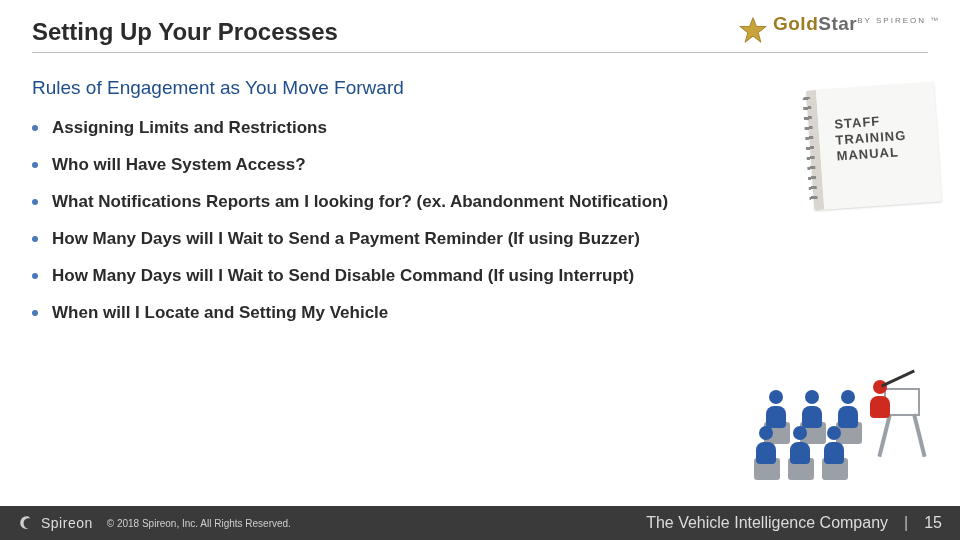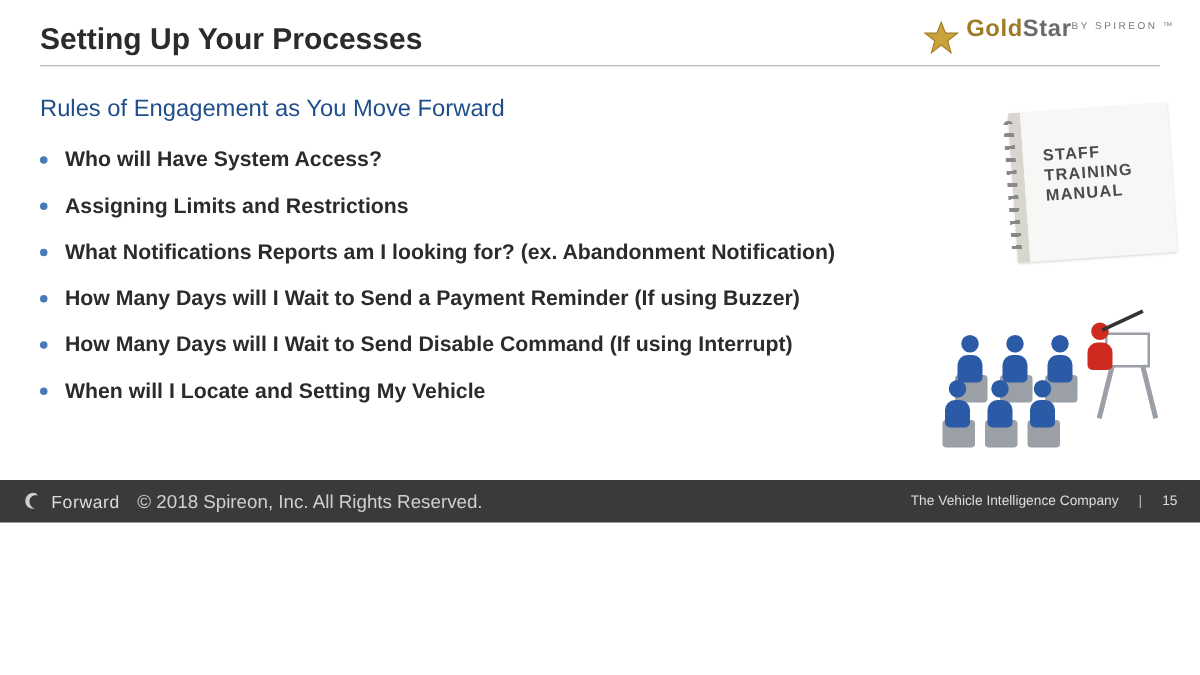--- a/index.html
+++ b/index.html
@@ -1,17 +1,17 @@
 <!DOCTYPE html>
 <html><head>
 <meta charset="utf-8">
 <style>
   * { margin: 0; padding: 0; box-sizing: border-box; }
   html, body { width: 960px; height: 540px; font-family: Arial, Helvetica, sans-serif; background: #fff; color: #222; overflow: hidden; }
-  .slide { position: relative; width: 960px; height: 418px; }
+  .slide { position: relative; width: 960px; height: 540px; }
 
   
   .header { position: relative; padding: 18px 32px 8px 32px; }
   .slide-title { font-size: 24px; font-weight: 700; color: #2b2b2b; }
   .logo-area { position: absolute; right: 22px; top: 14px; display: flex; align-items: flex-start; }
   .gold-star-icon { width: 28px; height: 28px; margin-right: 6px; margin-top: 2px; }
   .gold-brand { display: flex; line-height: 1; }
   .gold-word { font-size: 19px; font-weight: 700; letter-spacing: .5px; }
   .gold-word .gold { color: #9e7b24; }
   .gold-word .star { color: #6b6b6b; }
@@ -46,22 +46,22 @@
   .easel .leg { position: absolute; bottom: 0; width: 4px; height: 44px; background: #9aa0a6; }
   .easel .leg.l { left: 4px; transform: rotate(14deg); transform-origin: top; }
   .easel .leg.r { right: 4px; transform: rotate(-14deg); transform-origin: top; }
   .pointer { position: absolute; width: 36px; height: 3px; background: #333; transform: rotate(-25deg); }
 
   
   .footer { position: absolute; left: 0; right: 0; bottom: 0; height: 34px; background: #3a3a3a; color: #e8e8e8; display: flex; align-items: center; padding: 0 18px; font-size: 10px; }
   .footer .spireon-logo { display: flex; align-items: center; margin-right: 14px; }
   .footer .swirl { width: 18px; height: 18px; margin-right: 5px; }
   .footer .spireon-word { font-size: 14px; color: #ddd; letter-spacing: .5px; }
-  .footer .copyright { color: #cfcfcf; font-size: 15px; }
-  .footer .right-block { margin-left: auto; display: flex; align-items: center; gap: 16px; color: #dcdcdc; font-size: 11px; }
+  .footer .copyright { color: #cfcfcf; font-size: 10px; }
+  .footer .right-block { margin-left: auto; display: flex; align-items: center; gap: 16px; color: #dcdcdc; font-size: 16px; }
   .footer .sep { color: #bbb; }
 </style>
 </head>
 <body>
 
 <div class="slide">
 
   <div class="header">
     <div class="slide-title">Setting Up Your Processes</div>
     <div class="logo-area">
@@ -77,25 +77,25 @@
       <div class="tm">™</div>
     </div>
     <hr class="rule">
   </div>
 
   <div class="body">
     <div class="subhead">Rules of Engagement as You Move Forward</div>
     <ul class="bullets">
       <li>
           <span class="bullet-dot"></span>
-          <span class="bullet-text">Who will Have System Access?</span>
+          <span class="bullet-text">Assigning Limits and Restrictions</span>
         </li>
       <li>
           <span class="bullet-dot"></span>
-          <span class="bullet-text">Assigning Limits and Restrictions</span>
+          <span class="bullet-text">Who will Have System Access?</span>
         </li>
       <li>
           <span class="bullet-dot"></span>
           <span class="bullet-text">What Notifications Reports am I looking for? (ex. Abandonment Notification)</span>
         </li>
       <li>
           <span class="bullet-dot"></span>
           <span class="bullet-text">How Many Days will I Wait to Send a Payment Reminder (If using Buzzer)</span>
         </li>
       <li>
@@ -159,21 +159,21 @@
         <div class="torso"></div>
       </div>
     <div class="pointer" style="right:22px; bottom:108px;"></div>
   </div>
 
   <div class="footer">
     <div class="spireon-logo">
       <svg class="swirl" viewBox="0 0 32 32">
         <path d="M16 4 C8 4 4 10 4 16 C4 24 12 28 18 26 C14 26 10 22 10 16 C10 10 16 6 22 8 C20 5 18 4 16 4 Z" fill="#cfcfcf"></path>
       </svg>
-      <span class="spireon-word">Forward</span>
+      <span class="spireon-word">Spireon</span>
     </div>
     <span class="copyright">© 2018 Spireon, Inc. All Rights Reserved.</span>
     <div class="right-block">
       <span>The Vehicle Intelligence Company</span>
       <span class="sep">|</span>
       <span>15</span>
     </div>
   </div>
 
 </div>

